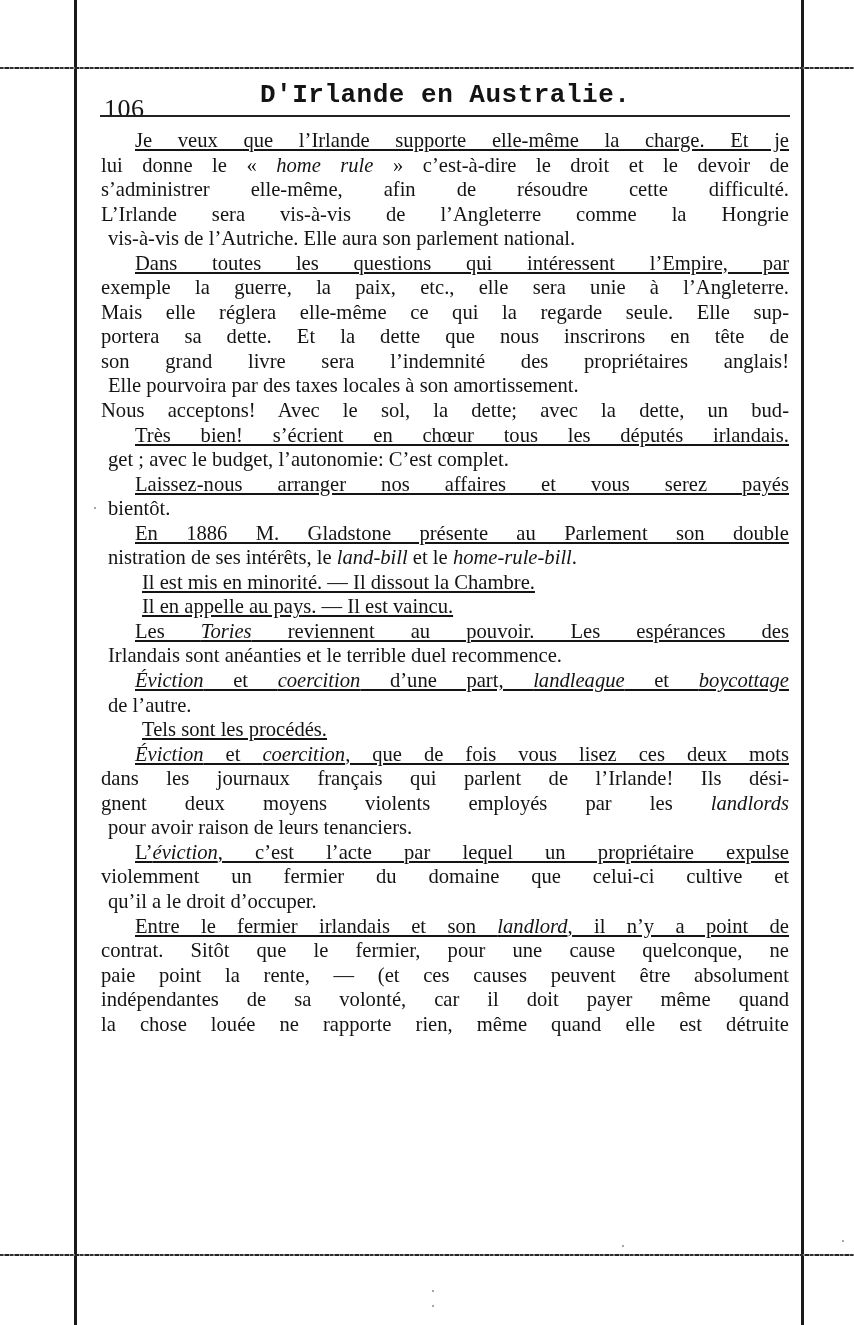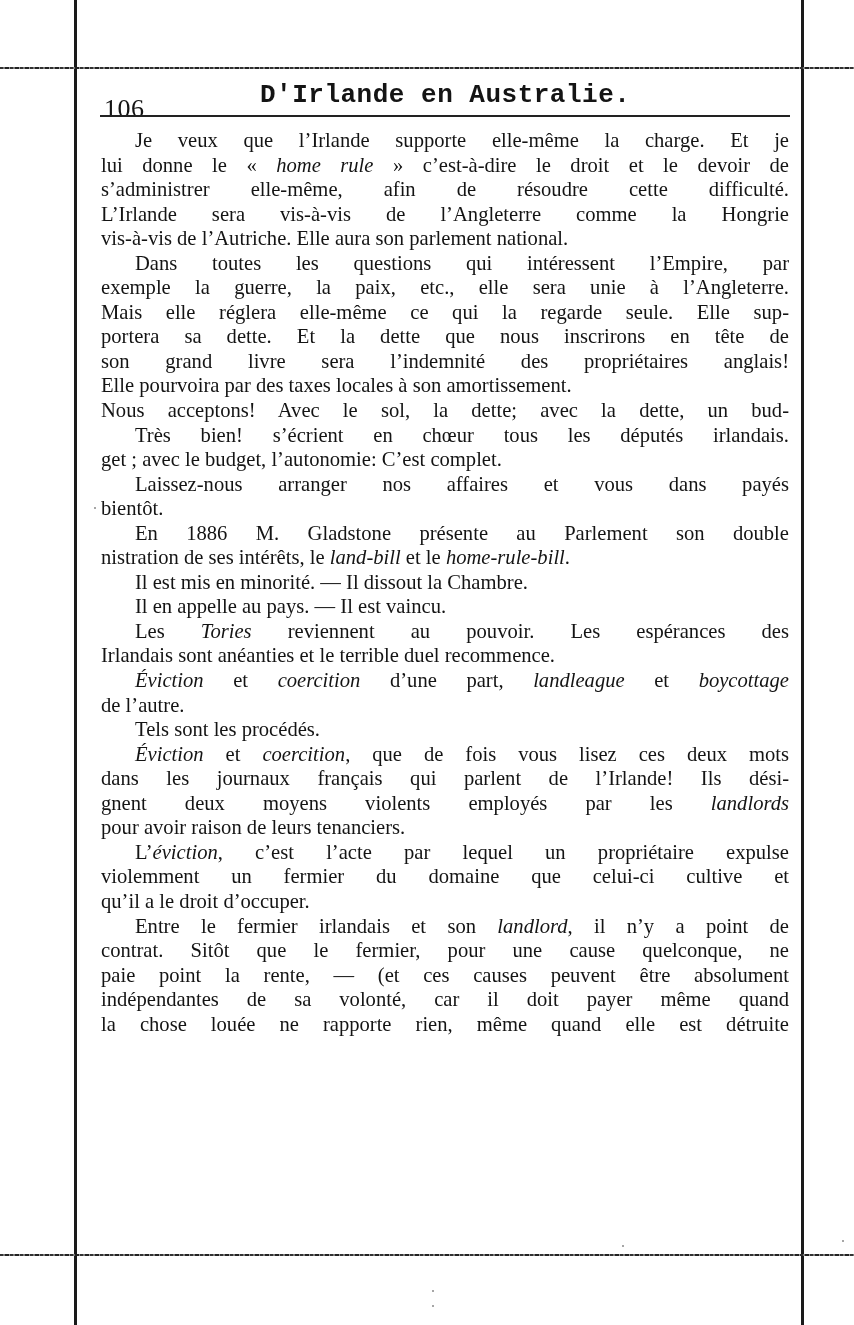--- a/index.html
+++ b/index.html
@@ -8,22 +8,22 @@
   .vline { position: absolute; background: #1a1a1a; width: 3px; }
   .hline { position: absolute; height: 2px; background: repeating-linear-gradient(90deg,#333 0 3px,#777 3px 5px,#222 5px 9px,#999 9px 10px); }
   .header { position: absolute; left: 100px; top: 82px; width: 690px; height: 40px; }
   .page-num { position: absolute; left: 4px; top: 12px; font-size: 26px; letter-spacing: 0.5px; }
   .running-title { position: absolute; left: 160px; top: -2px; font-family: Liberation Mono, monospace;
                    font-weight: bold; font-size: 26px; letter-spacing: 0.5px; }
   .rule { position: absolute; left: 100px; top: 115px; width: 690px; height: 2px; background: #222; }
   .body-text { position: absolute; left: 101px; top: 128px; width: 688px; font-size: 20.6px;
                line-height: 24.55px; text-align: justify; }
   .line { display: block; white-space: nowrap; text-align-last: justify; text-align: justify; }
-  .line.last { text-align-last: left; }
-  .indent { padding-left: 34px; }
+  .line.last { text-align-last: left; margin-left: 7px; }
+  .indent { padding-left: 34px; text-decoration: underline; }
   .specks span { position: absolute; width: 2px; height: 2px; background: #888; border-radius: 1px; }
 </style>
 </head>
 <body>
 
 <div class="vline" style="left:74px; top:0; height:1325px;"></div>
 <div class="vline" style="left:801px; top:0; height:1325px;"></div>
 <div class="hline" style="left:0; top:67px; width:854px;"></div>
 <div class="hline" style="left:0; top:1254px; width:854px;"></div>
 
@@ -41,21 +41,21 @@
     <span class="line last">vis-à-vis de l’Autriche. Elle aura son parlement national.</span>
     <span class="line indent">Dans toutes les questions qui intéressent l’Empire, par</span>
     <span class="line">exemple la guerre, la paix, etc., elle sera unie à l’Angleterre.</span>
     <span class="line">Mais elle réglera elle-même ce qui la regarde seule. Elle sup-</span>
     <span class="line">portera sa dette. Et la dette que nous inscrirons en tête de</span>
     <span class="line">son grand livre sera l’indemnité des propriétaires anglais!</span>
     <span class="line last">Elle pourvoira par des taxes locales à son amortissement.</span>
     <span class="line">Nous acceptons! Avec le sol, la dette; avec la dette, un bud-</span>
     <span class="line indent">Très bien! s’écrient en chœur tous les députés irlandais.</span>
     <span class="line last">get ; avec le budget, l’autonomie: C’est complet.</span>
-    <span class="line indent">Laissez-nous arranger nos affaires et vous dans payés</span>
+    <span class="line indent">Laissez-nous arranger nos affaires et vous serez payés</span>
     <span class="line last">bientôt.</span>
     <span class="line indent">En 1886 M. Gladstone présente au Parlement son double</span>
     <span class="line last">nistration de ses intérêts, le <i>land-bill</i> et le <i>home-rule-bill</i>.</span>
     <span class="line indent last">Il est mis en minorité. — Il dissout la Chambre.</span>
     <span class="line indent last">Il en appelle au pays. — Il est vaincu.</span>
     <span class="line indent">Les <i>Tories</i> reviennent au pouvoir. Les espérances des</span>
     <span class="line last">Irlandais sont anéanties et le terrible duel recommence.</span>
     <span class="line indent"><i>Éviction</i> et <i>coercition</i> d’une part, <i>landleague</i> et <i>boycottage</i></span>
     <span class="line last">de l’autre.</span>
     <span class="line indent last">Tels sont les procédés.</span>

